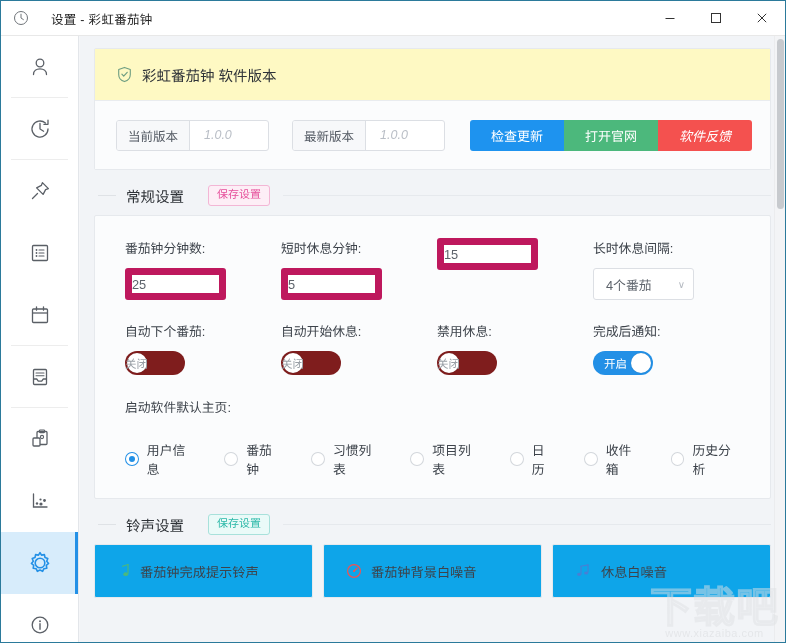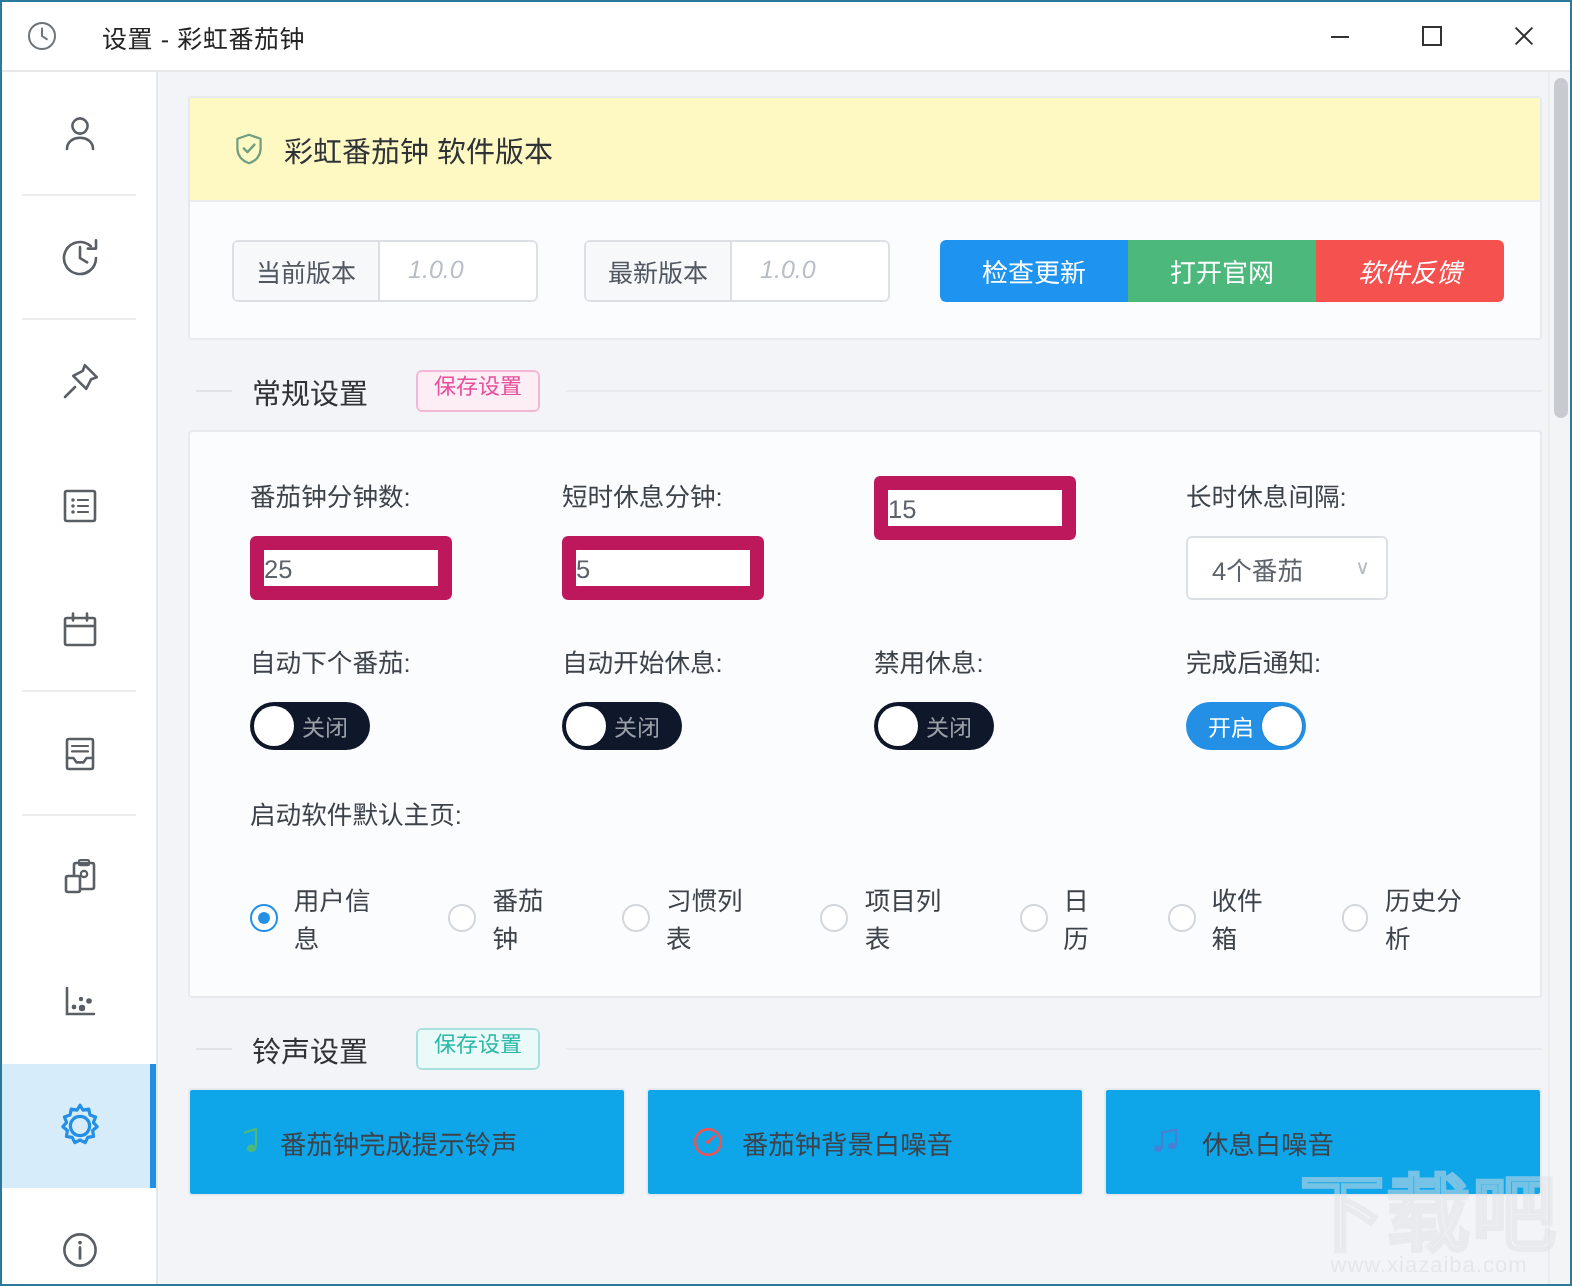--- a/index.html
+++ b/index.html
@@ -180,21 +180,21 @@
   }
   .tselect .caret { margin-left: auto; color: #b5bac1; font-size: 10px; }
 
   .row2 { margin-top: 21px; }
   .toggle {
     height: 24px; width: 60px;
     border-radius: 12px;
     display: flex; align-items: center;
     position: relative;
   }
-  .toggle.off { background: #0f172a; justify-content: flex-end; padding-right: 11px; }
+  .toggle.off { background: #7f1d1d; justify-content: flex-start; padding-right: 11px; }
   .toggle.on  { background: #2390e6; justify-content: flex-start; padding-left: 11px; }
   .toggle .knob {
     position: absolute; top: 2px;
     width: 20px; height: 20px; border-radius: 50%;
     background: #fff;
     box-shadow: 0 0 1px rgba(0,0,0,.25);
   }
   .toggle.off .knob { left: 2px; }
   .toggle.on  .knob { right: 2px; }
   .toggle .tl { font-size: 11.5px; color: #fff; position: relative; z-index: 2; }

